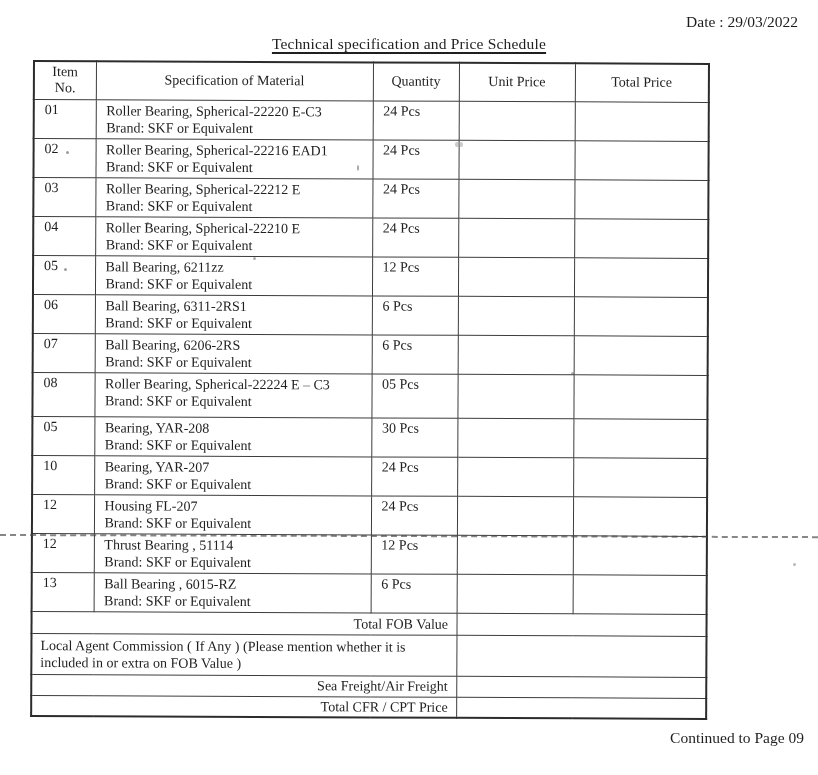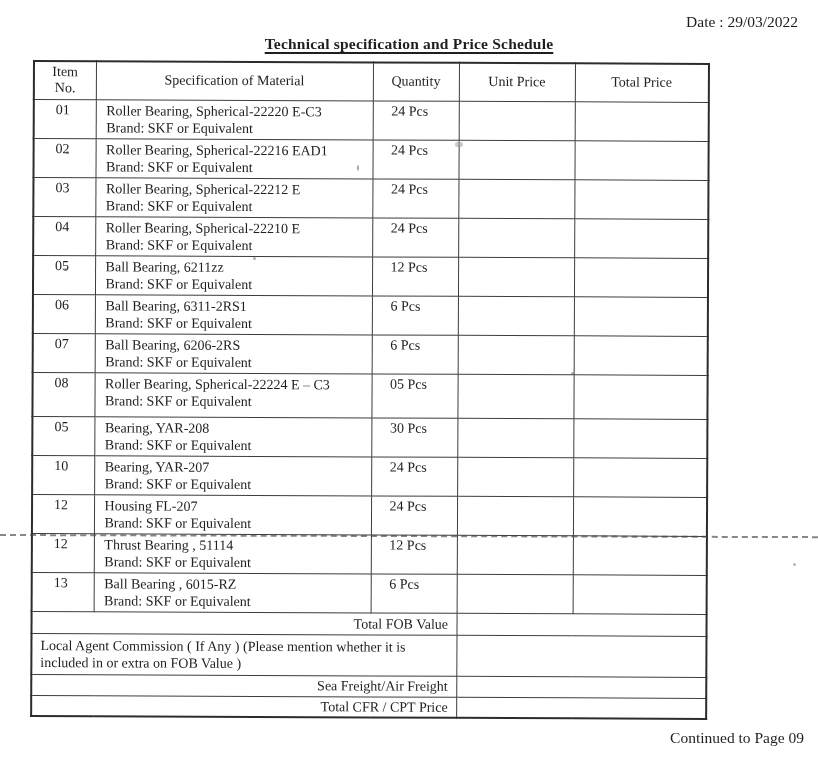--- a/index.html
+++ b/index.html
@@ -24,21 +24,21 @@
   }
 
   .date-line {
     position: absolute; top: 13px; right: 20px;
     font-size: 15.5px; color: #1c1c1c; margin-left: 39px;
   }
 
   .doc-title {
     position: absolute; top: 35px; left: 0; right: 0;
     text-align: center;
-    font-size: 15.5px; font-weight: bold;
+    font-size: 15.5px; font-weight: normal;
     letter-spacing: 0.2px;
   }
   .doc-title span {
     text-decoration: underline;
     text-underline-offset: 3px;
     text-decoration-thickness: 1.5px;
   }
 
   
   .tbl-wrap {
@@ -54,24 +54,24 @@
     border: 1px solid #3d3d3d;
     vertical-align: top;
     font-size: 14px;
     padding: 2px 6px;
     overflow: hidden;
   }
   thead tr { height: 38px; }
   thead th { font-weight: normal; text-align: center; vertical-align: middle; line-height: 1.15; }
   tbody tr.item-row { height: 37px; }
   tbody tr.item-row.tall { height: 44px; }
-  td.c-no { padding-left: 21px; }
+  td.c-no { padding-left: 10px; }
   td.c-spec { padding-left: 10px; }
   .spec-line { line-height: 17px; white-space: nowrap; }
-  td.c-qty { padding-left: 18px; }
+  td.c-qty { padding-left: 10px; }
 
   tr.summary-row td { vertical-align: middle; }
   td.sum-label { line-height: 17px; padding: 1px 8px; }
   td.sum-label.align-right { text-align: right; }
   td.sum-label.align-left  { text-align: left; }
   tr.sum-h0 { height: 22px; }
   tr.sum-h1 { height: 41px; }
   tr.sum-h2 { height: 21px; }
   tr.sum-h3 { height: 21px; }
 

